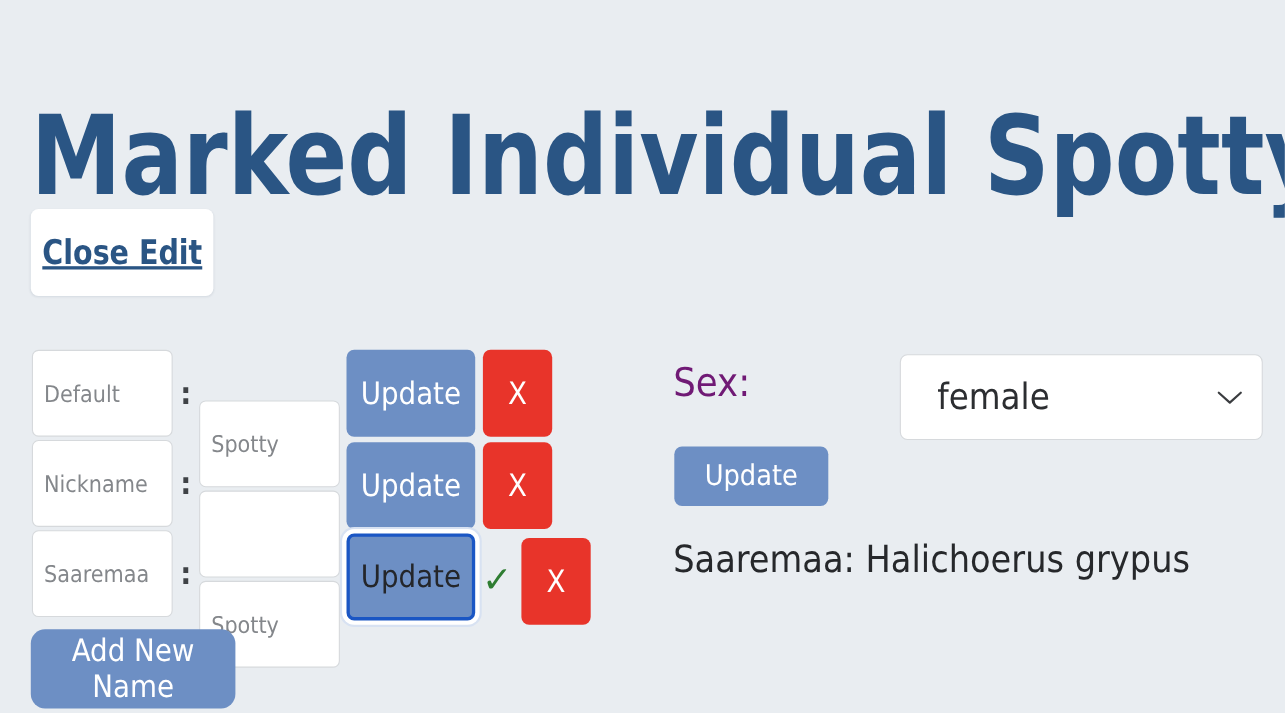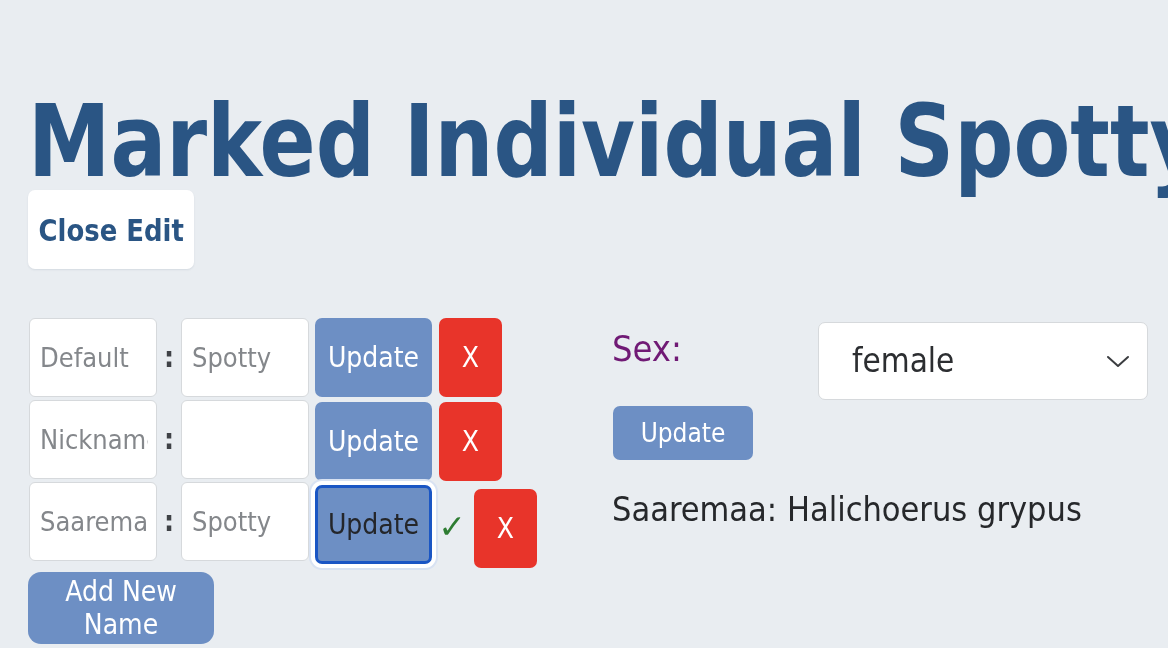--- a/index.html
+++ b/index.html
@@ -47,20 +47,21 @@
     color: #2a5584;
     font-family: "DejaVu Sans Condensed", "Liberation Sans Narrow", "Liberation Sans", sans-serif;
     font-stretch: condensed;
     font-weight: bold;
     font-size: 31px;
     cursor: pointer;
     padding: 0;
     display: flex;
     align-items: center;
     justify-content: center;
+    text-decoration: underline;
   }
   #close-edit-button span { transform: scaleX(0.93); display:inline-block; }
 
   
   #names-panel {
     position: absolute;
     left: 0;
     top: 318px;
     width: 580px;
     height: 330px;
@@ -77,40 +78,40 @@
   .name-row.r2 { top: 164px; }
 
   .txt-input {
     box-sizing: border-box;
     background: #ffffff;
     border: 1px solid #d6d9dc;
     border-radius: 6px;
     height: 79px;
     font-family: "DejaVu Sans Condensed", "Liberation Sans Narrow", "Liberation Sans", sans-serif;
     font-stretch: condensed;
-    font-size: 27px;
+    font-size: 21px;
     color: #6f7276;
     padding: 0 8px 0 10px;
     outline: none;
   }
   .txt-input::placeholder { color: #84878b; opacity: 1; }
   .input-key   { width: 128px; margin-left: 29px; }
   .colon {
     width: 24px;
     height: 79px;
     line-height: 79px;
     text-align: center;
     font-family: "DejaVu Sans Condensed", "Liberation Sans Narrow", "Liberation Sans", sans-serif;
     font-stretch: condensed;
     font-size: 28px;
     font-weight: bold;
     color: #3f4246;
     user-select: none;
   }
-  .input-val  { width: 128px; }
+  .input-val  { width: 128px; margin-top: 46px; }
 
   .btn-update {
     box-sizing: border-box;
     margin-left: 6px;
     width: 117px;
     height: 79px;
     background: #6d8fc4;
     border: none;
     border-radius: 7px;
     color: #ffffff;

